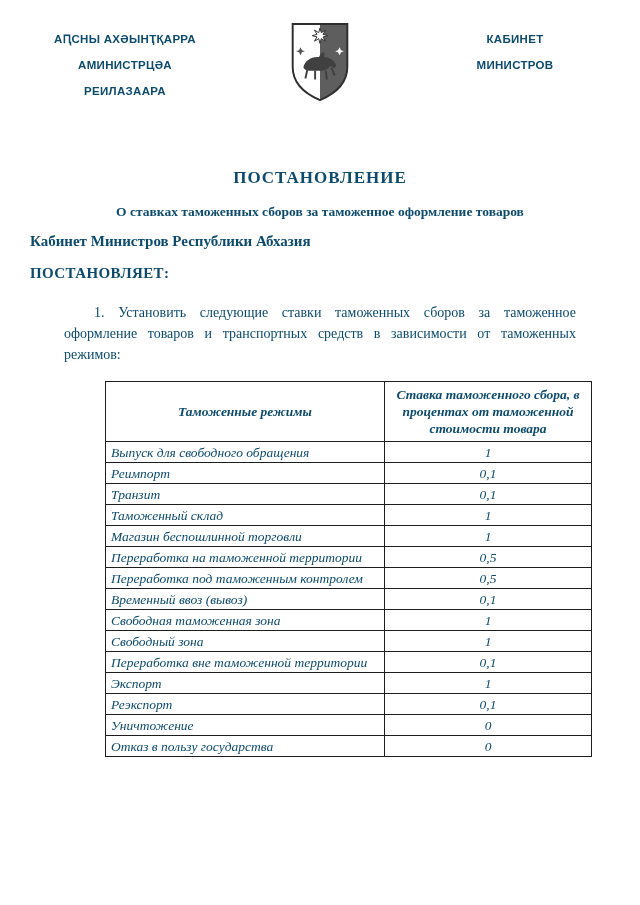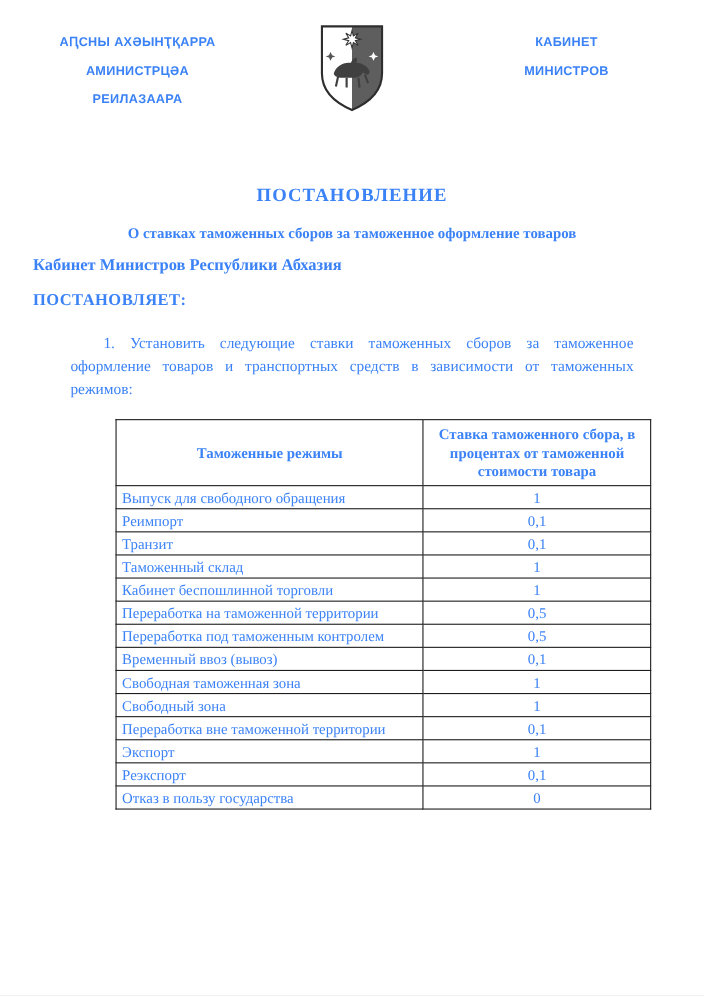--- a/index.html
+++ b/index.html
@@ -4,21 +4,21 @@
 <style>
   html,body { margin:0; padding:0; background:#e8e8e8; }
   .page {
     position:relative;
     width:640px; height:905px;
     margin:0 auto;
     background:#ffffff;
     box-sizing:border-box;
     padding:22px 30px 0 30px;
     font-family:"Liberation Serif", serif;
-    color:#3b82f6;
+    color:#0c4a6e;
     overflow:hidden;
   }
   .letterhead {
     display:flex;
     justify-content:space-between;
     align-items:flex-start;
   }
   .lh-block {
     width:190px;
     text-align:center;
@@ -58,20 +58,21 @@
   }
   .resolves { margin-top:15px; letter-spacing:0.4px; }
   table.rates {
     margin:16px 0 0 75px;
     width:487px;
     border-collapse:collapse;
     font-size:13.5px;
   }
   table.rates th, table.rates td {
     border:1px solid #1d1d1d;
+    font-style:italic;
   }
   table.rates th {
     font-weight:bold;
     padding:4px 8px;
     line-height:17px;
     text-align:center;
     vertical-align:middle;
   }
   th.col-regime { width:283px; }
   th.col-rate   { width:202px; }
@@ -150,21 +151,21 @@
       </tr>
       <tr>
         <td class="cell-regime">Транзит</td>
         <td class="cell-rate">0,1</td>
       </tr>
       <tr>
         <td class="cell-regime">Таможенный склад</td>
         <td class="cell-rate">1</td>
       </tr>
       <tr>
-        <td class="cell-regime">Кабинет беспошлинной торговли</td>
+        <td class="cell-regime">Магазин беспошлинной торговли</td>
         <td class="cell-rate">1</td>
       </tr>
       <tr>
         <td class="cell-regime">Переработка на таможенной территории</td>
         <td class="cell-rate">0,5</td>
       </tr>
       <tr>
         <td class="cell-regime">Переработка под таможенным контролем</td>
         <td class="cell-rate">0,5</td>
       </tr>
@@ -186,19 +187,23 @@
       </tr>
       <tr>
         <td class="cell-regime">Экспорт</td>
         <td class="cell-rate">1</td>
       </tr>
       <tr>
         <td class="cell-regime">Реэкспорт</td>
         <td class="cell-rate">0,1</td>
       </tr>
       <tr>
+        <td class="cell-regime">Уничтожение</td>
+        <td class="cell-rate">0</td>
+      </tr>
+      <tr>
         <td class="cell-regime">Отказ в пользу государства</td>
         <td class="cell-rate">0</td>
       </tr>
     </tbody>
   </table>
 
 </div>
 
 </body></html>

